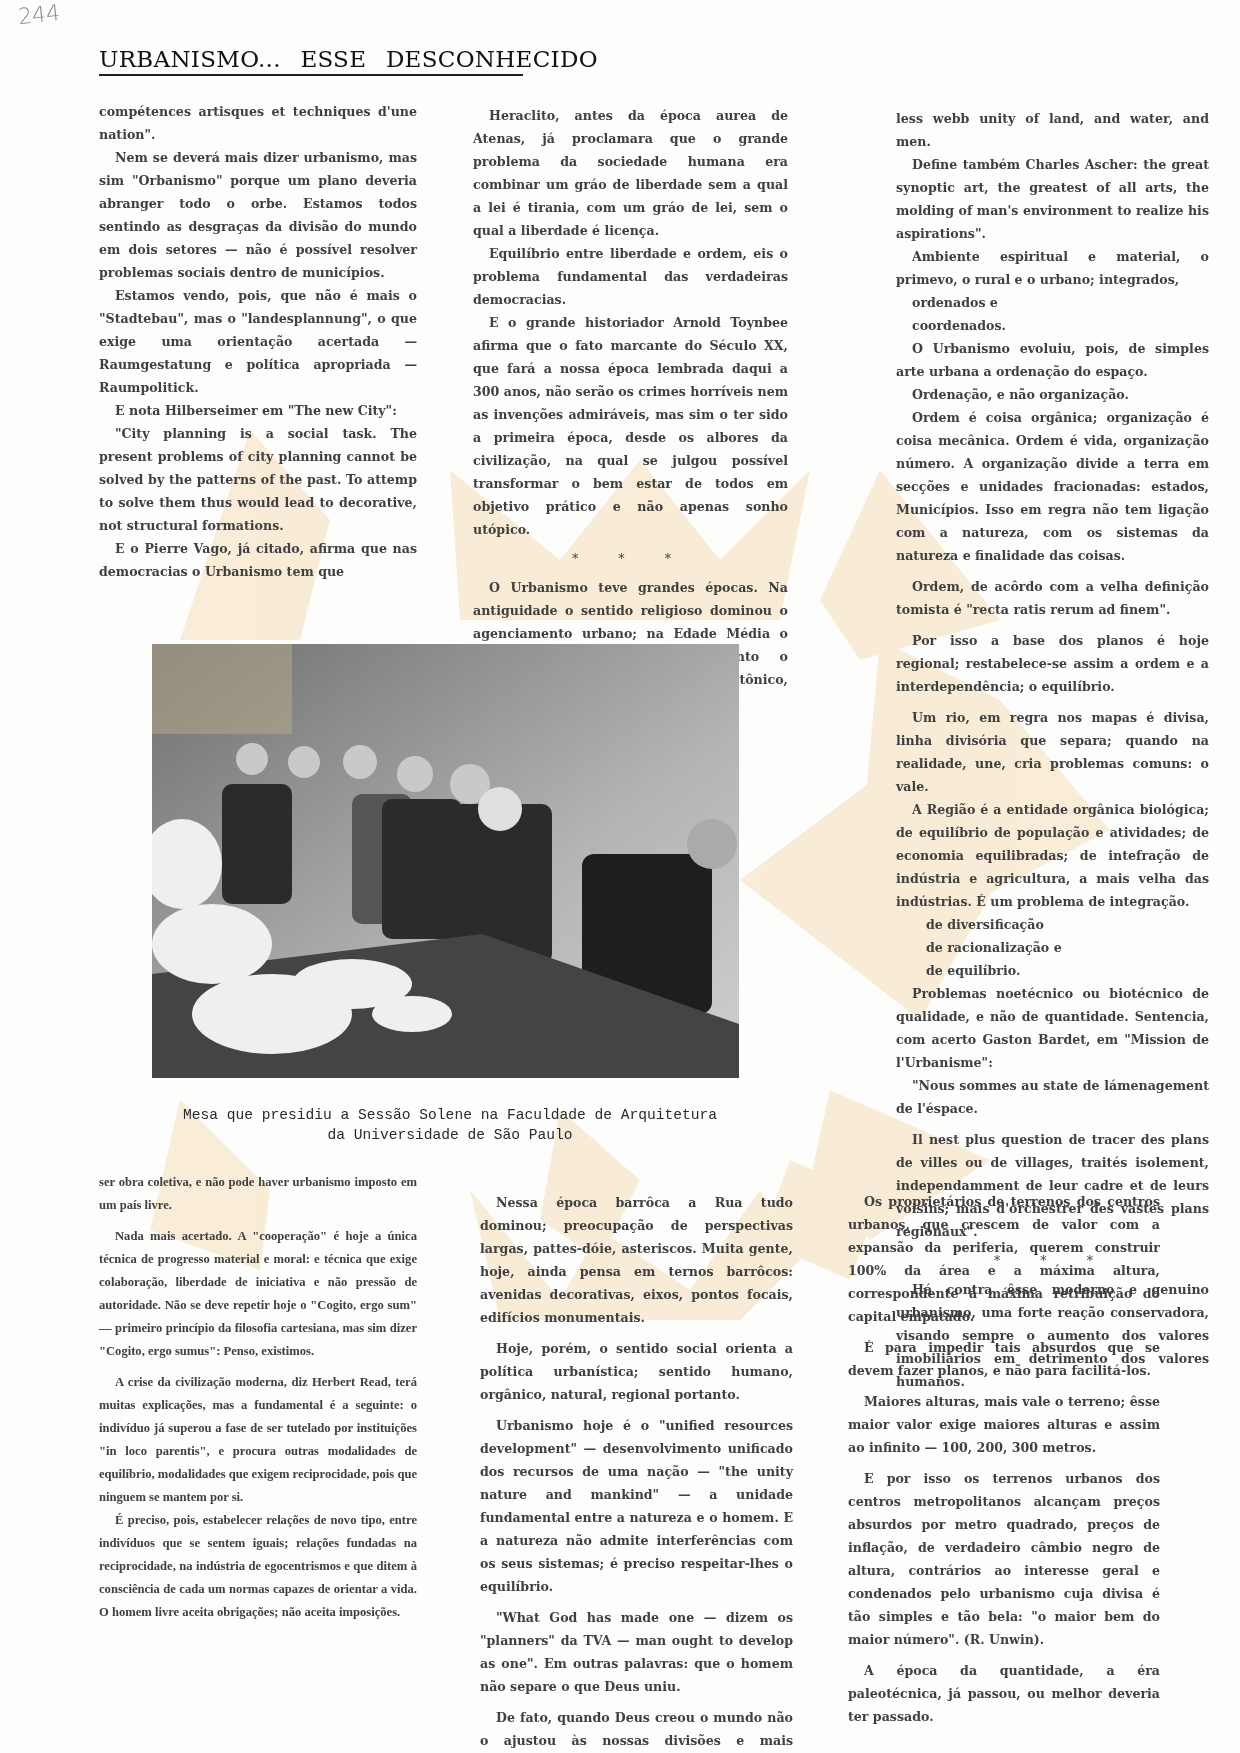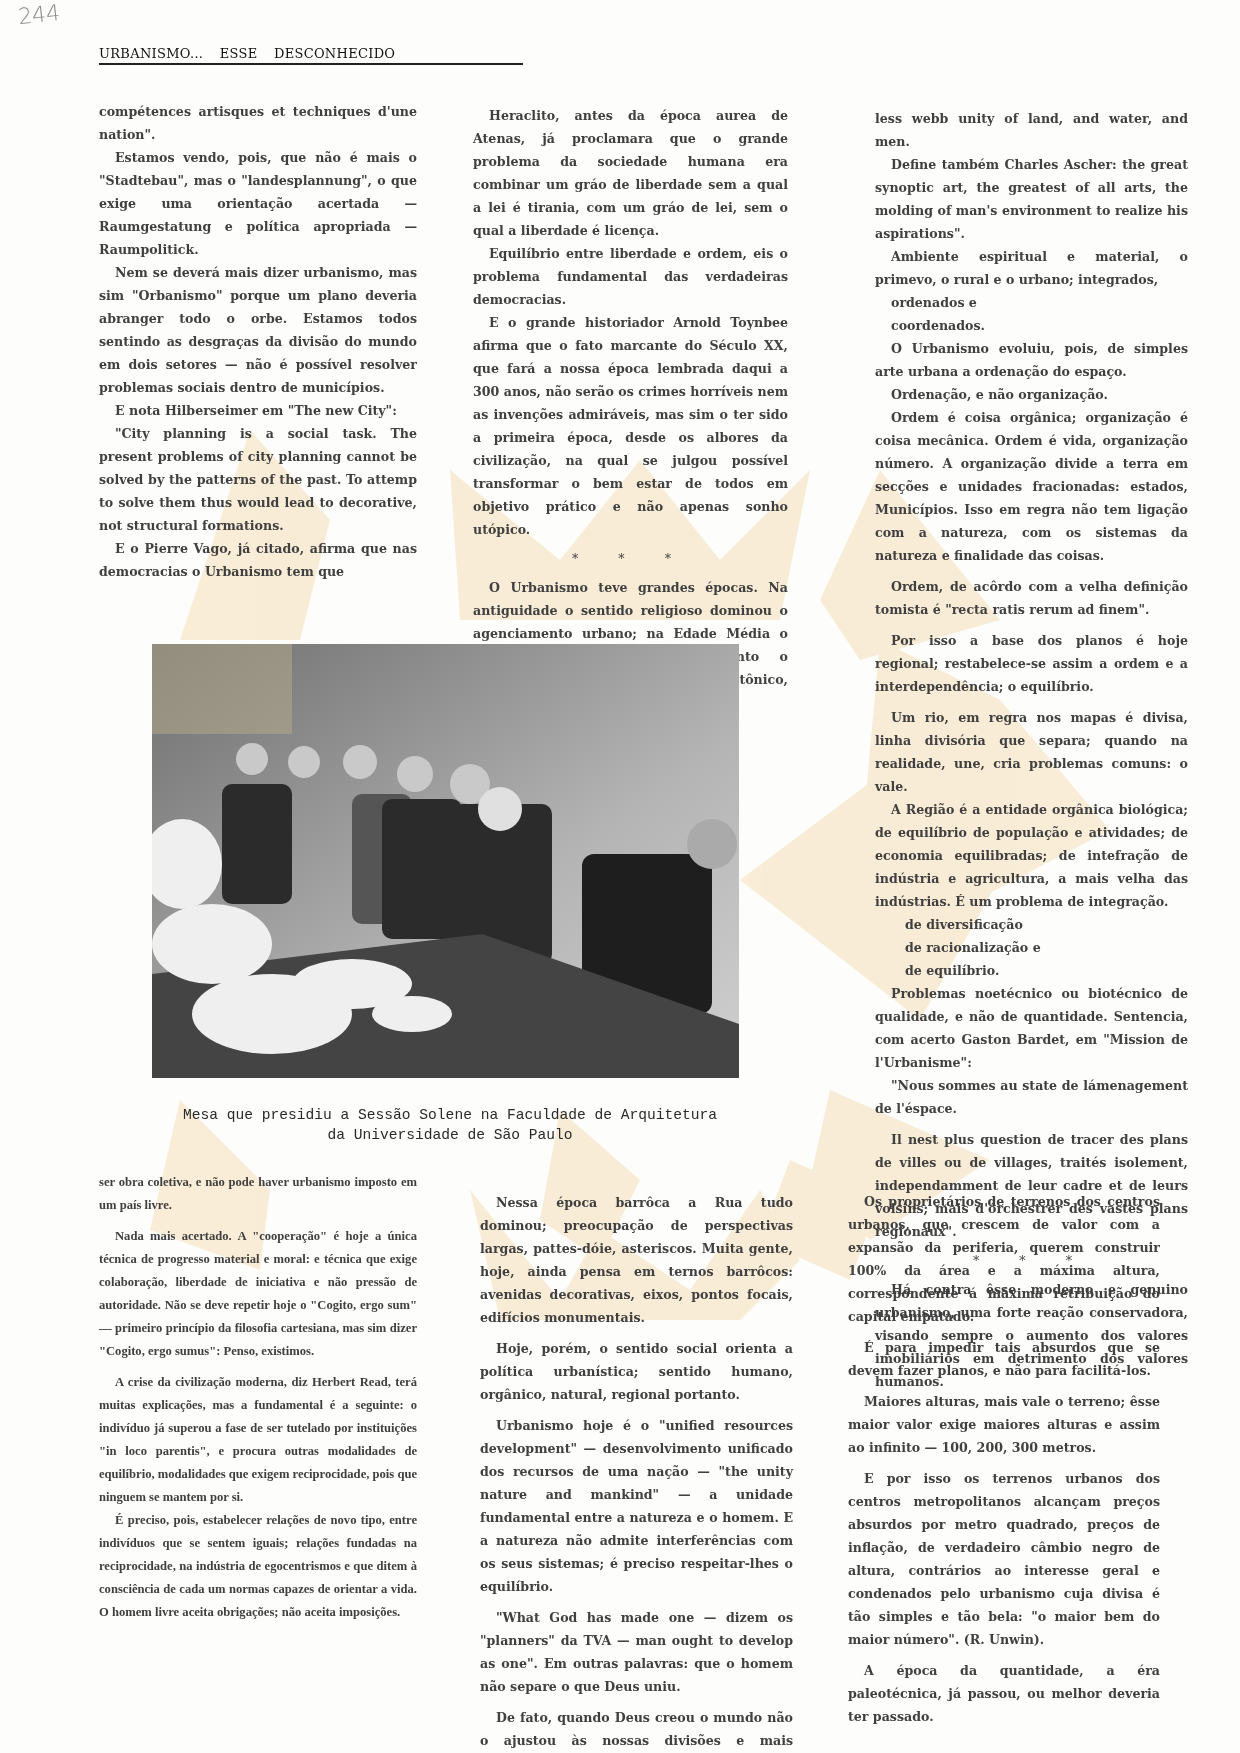--- a/index.html
+++ b/index.html
@@ -12,37 +12,37 @@
   .watermark { position: absolute; left: 0; top: 0; width: 1240px; height: 1753px; z-index: 0; pointer-events: none; }
   .page-number {
     position: absolute; left: 18px; top: 2px; font-family: "DejaVu Sans", sans-serif;
     font-size: 22px; color: #8a8a8a; transform: rotate(-6deg); font-weight: 300;
   }
   .header {
     position: absolute; left: 99px; top: 46px; width: 424px;
     border-bottom: 2px solid #222; padding-bottom: 2px; z-index: 2;
   }
   .header-title {
-    font-family: "DejaVu Serif", serif; font-size: 13px; letter-spacing: 0.3px;
+    font-family: "DejaVu Serif", serif; font-size: 23px; letter-spacing: 0.3px;
     word-spacing: 12px; white-space: nowrap; color: #111;
   }
   .col {
     position: absolute; z-index: 2;
     font-size: 12.6px; line-height: 23px; font-weight: bold; text-align: justify;
     color: #404040;
   }
   .col p { margin: 0 0 0 0; text-indent: 16px; }
   .col p.noindent { text-indent: 0; }
   .col p.gap { margin-top: 8px; }
   .col p.list { text-indent: 0; padding-left: 16px; }
   .col p.list2 { text-indent: 0; padding-left: 30px; }
   .col .stars { text-align: center; text-indent: 0; margin: 6px 0; letter-spacing: 18px; font-weight: normal; }
   #col1 { left: 99px; top: 100px; width: 318px; }
   #col2 { left: 473px; top: 104px; width: 315px; }
-  #col3 { left: 875px; top: 107px; width: 313px; }
+  #col3 { left: 896px; top: 107px; width: 313px; }
   #col4 { left: 99px; top: 1171px; width: 318px; font-family: Liberation Serif, serif; }
   #col5 { left: 480px; top: 1171px; width: 313px; margin-top: 20px; }
   #col6 { left: 848px; top: 1190px; width: 312px; }
   .photo {
     position: absolute; left: 152px; top: 644px; width: 587px; height: 434px; z-index: 2;
     background: #8a8a8a; overflow: hidden;
   }
   .caption {
     position: absolute; left: 150px; top: 1105px; width: 600px; z-index: 2;
     text-align: center; font-family: Liberation Mono, monospace; font-size: 14.6px; line-height: 20px; color: #2a2a2a;
@@ -67,22 +67,22 @@
 </svg>
 
 <div class="page-number">244</div>
 
 <div class="header">
   <div class="header-title">URBANISMO...  ESSE  DESCONHECIDO</div>
 </div>
 
 <div class="col" id="col1">
     <p class="noindent">compétences artisques et techniques d'une nation".</p>
+    <p class="">Nem se deverá mais dizer urbanismo, mas sim "Orbanismo" porque um plano deveria abranger todo o orbe. Estamos todos sentindo as desgraças da divisão do mundo em dois setores — não é possível resolver problemas sociais dentro de municípios.</p>
     <p class="">Estamos vendo, pois, que não é mais o "Stadtebau", mas o "landesplannung", o que exige uma orientação acertada — Raumgestatung e política apropriada — Raumpolitick.</p>
-    <p class="">Nem se deverá mais dizer urbanismo, mas sim "Orbanismo" porque um plano deveria abranger todo o orbe. Estamos todos sentindo as desgraças da divisão do mundo em dois setores — não é possível resolver problemas sociais dentro de municípios.</p>
     <p class="">E nota Hilberseimer em "The new City":</p>
     <p class="">"City planning is a social task. The present problems of city planning cannot be solved by the patterns of the past. To attemp to solve them thus would lead to decorative, not structural formations.</p>
     <p class="">E o Pierre Vago, já citado, afirma que nas democracias o Urbanismo tem que</p>
   </div>
 <div class="col" id="col2">
     <p class="">Heraclito, antes da época aurea de Atenas, já proclamara que o grande problema da sociedade humana era combinar um gráo de liberdade sem a qual a lei é tirania, com um gráo de lei, sem o qual a liberdade é licença.</p>
     <p class="">Equilíbrio entre liberdade e ordem, eis o problema fundamental das verdadeiras democracias.</p>
     <p class="">E o grande historiador Arnold Toynbee afirma que o fato marcante do Século XX, que fará a nossa época lembrada daqui a 300 anos, não serão os crimes horríveis nem as invenções admiráveis, mas sim o ter sido a primeira época, desde os albores da civilização, na qual se julgou possível transformar o bem estar de todos em objetivo prático e não apenas sonho utópico.</p>
     <p class="stars">* * *</p>
     <p class="">O Urbanismo teve grandes épocas. Na antiguidade o sentido religioso dominou o agenciamento urbano; na Edade Média o sentido prático; no Renascimento o Barroco, o sentido artístico, arquitetônico, escultural.</p>

